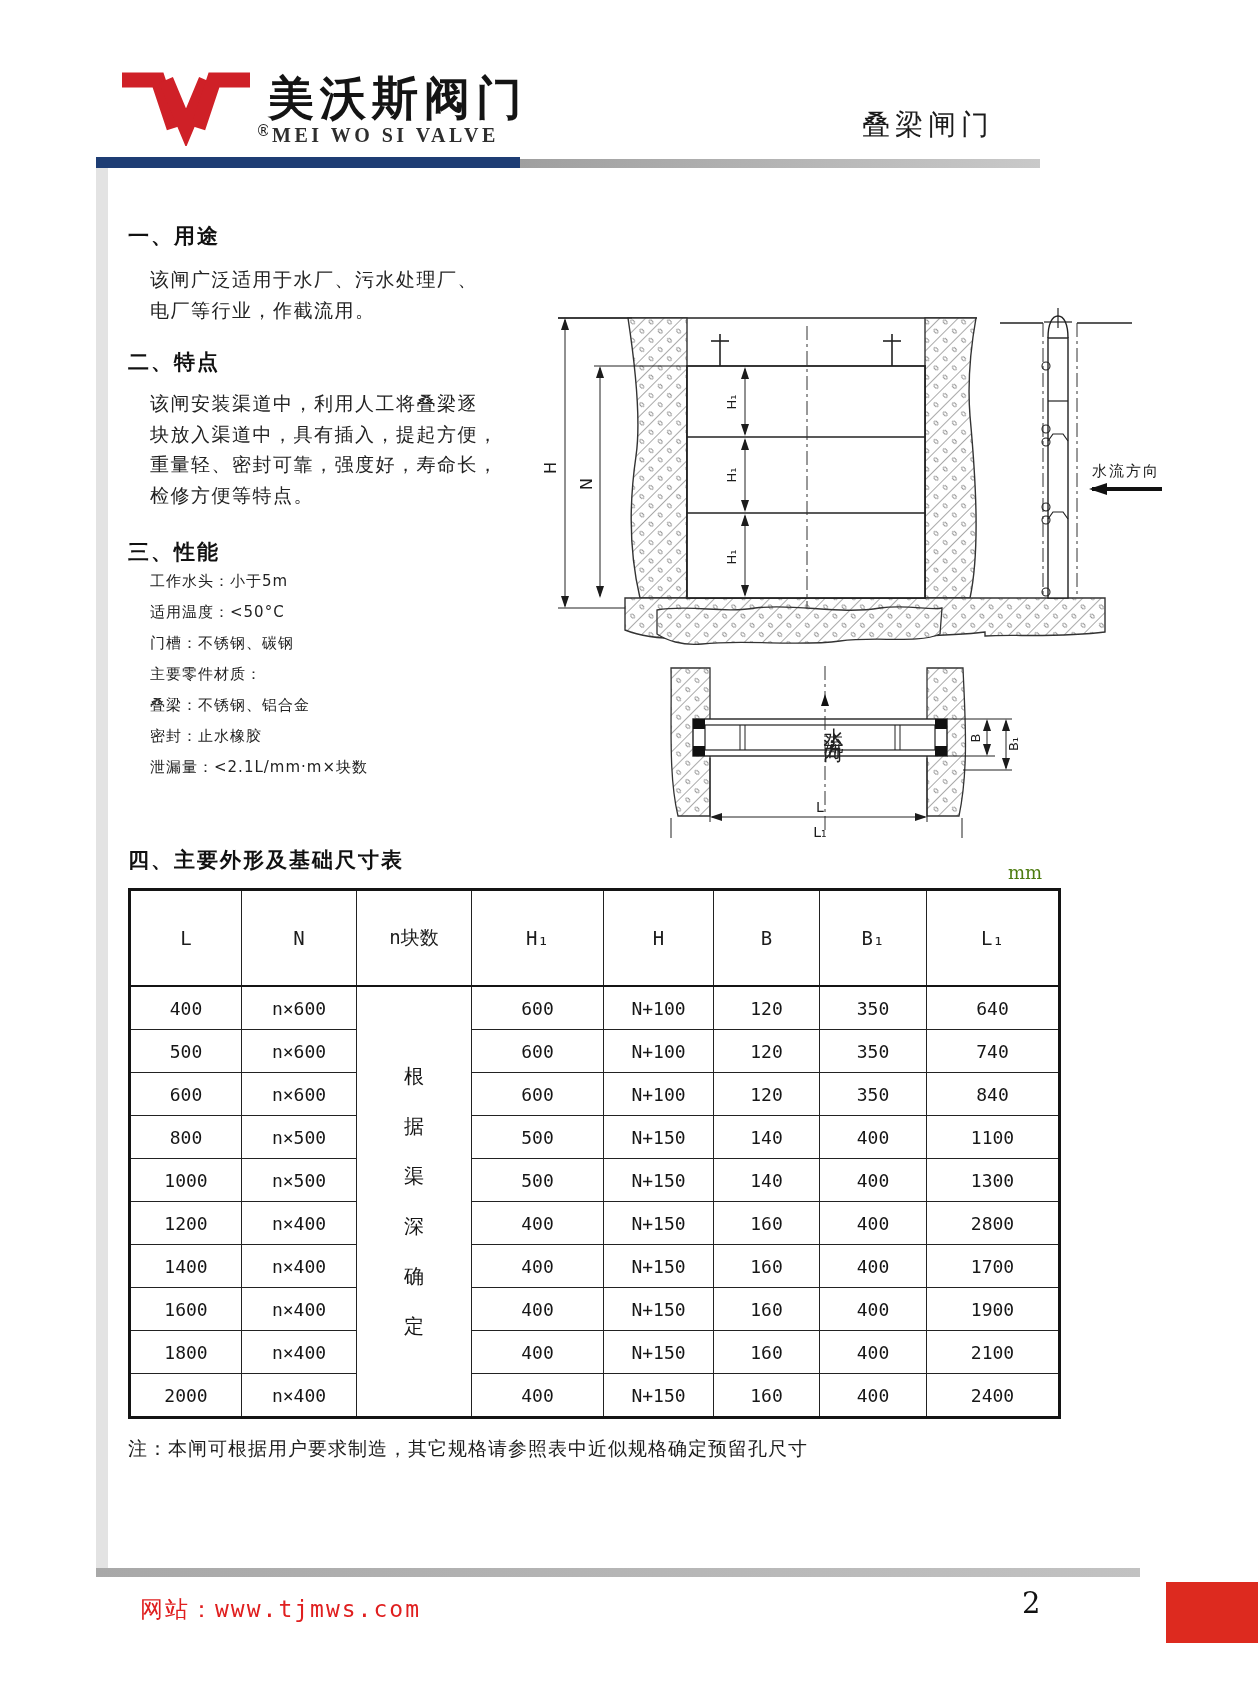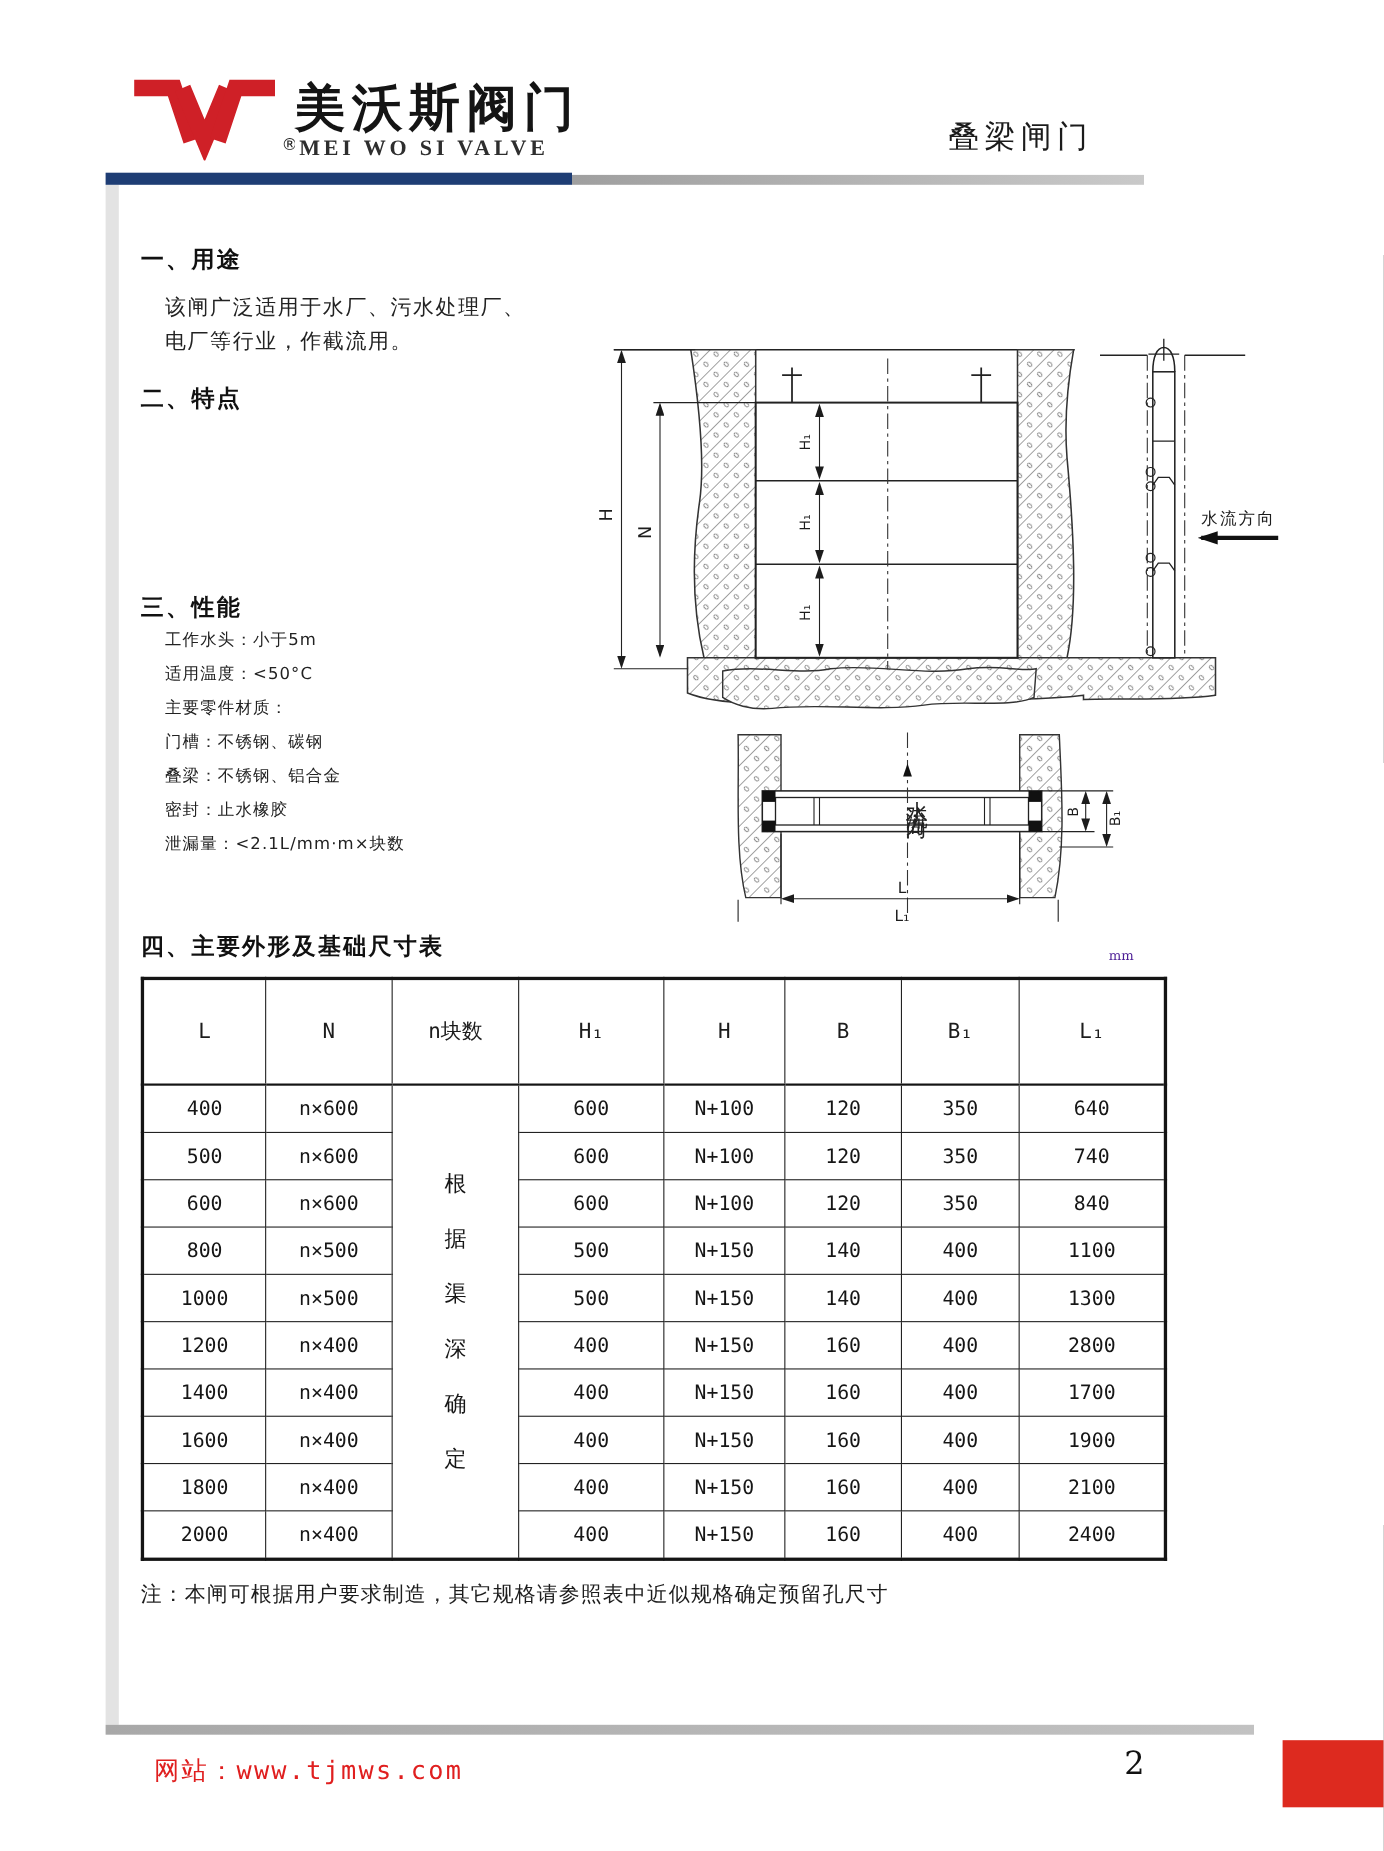--- a/index.html
+++ b/index.html
@@ -28,21 +28,21 @@
   .s2-body{left:150px;top:388px;width:430px;}
   .s3-head{left:128px;top:538px;}
   .spec-list{left:150px;top:566px;width:420px;list-style:none;margin:0;padding:0;}
   .spec-list li{font-size:15px;line-height:31px;letter-spacing:1px;color:#222;}
   
   .diagram-svg{left:540px;top:276px;width:682px;height:562px;}
   .flow-vertical{left:821px;top:712px;writing-mode:vertical-rl;text-orientation:upright;
                  font-size:20px;letter-spacing:5px;color:#222;}
   
   .s4-head{left:128px;top:846px;}
-  .unit-mm{left:1008px;top:862px;font-size:12px;font-family:"DejaVu Serif",serif;color:#4c1d95;}
+  .unit-mm{left:1008px;top:862px;font-size:18px;font-family:"DejaVu Serif",serif;color:#4d7c0f;}
   .dims-wrap{left:128px;top:888px;}
   table.dims{border-collapse:collapse;table-layout:fixed;width:932px;border:3px solid #141414;
              font-family:"DejaVu Sans Mono",monospace;}
   table.dims th{height:92px;font-size:19px;font-weight:normal;border:1.6px solid #222;
                 border-bottom:2.6px solid #141414;text-align:center;}
   table.dims td{height:40px;font-size:18px;border:1.6px solid #222;text-align:center;color:#161616;}
   td.merged{vertical-align:middle;}
   .vtext{display:flex;flex-direction:column;align-items:center;justify-content:center;gap:23px;
          font-size:20px;font-family:"DejaVu Sans",sans-serif;color:#161616;}
   .table-note{left:128px;top:1436px;font-size:19px;letter-spacing:1px;color:#1d1d1d;}
@@ -76,27 +76,31 @@
   <div class="abs header-rule">
     <span class="rule-navy"></span>
     <span class="rule-gray"></span>
   </div>
 
   <div class="abs sec-head s1-head">一、用途</div>
   <div class="abs sec-body s1-body">该闸广泛适用于水厂、污水处理厂、
 电厂等行业，作截流用。</div>
 
   <div class="abs sec-head s2-head">二、特点</div>
+  <div class="abs sec-body s2-body">该闸安装渠道中，利用人工将叠梁逐
+块放入渠道中，具有插入，提起方便，
+重量轻、密封可靠，强度好，寿命长，
+检修方便等特点。</div>
 
   <div class="abs sec-head s3-head">三、性能</div>
   <ul class="abs spec-list">
       <li>工作水头：小于5m</li>
       <li>适用温度：&lt;50°C</li>
+      <li>门槽：不锈钢、碳钢</li>
       <li>主要零件材质：</li>
-      <li>门槽：不锈钢、碳钢</li>
       <li>叠梁：不锈钢、铝合金</li>
       <li>密封：止水橡胶</li>
       <li>泄漏量：&lt;2.1L/mm·m×块数</li>
     </ul>
 
   <svg class="abs diagram-svg" viewBox="0 0 682 562">
     <defs>
       <pattern id="hatch" width="13" height="13" patternUnits="userSpaceOnUse" patternTransform="rotate(45)">
         <rect width="13" height="13" fill="#ffffff"></rect>
         <line x1="0" y1="0" x2="0" y2="13" stroke="#555" stroke-width="1"></line>

